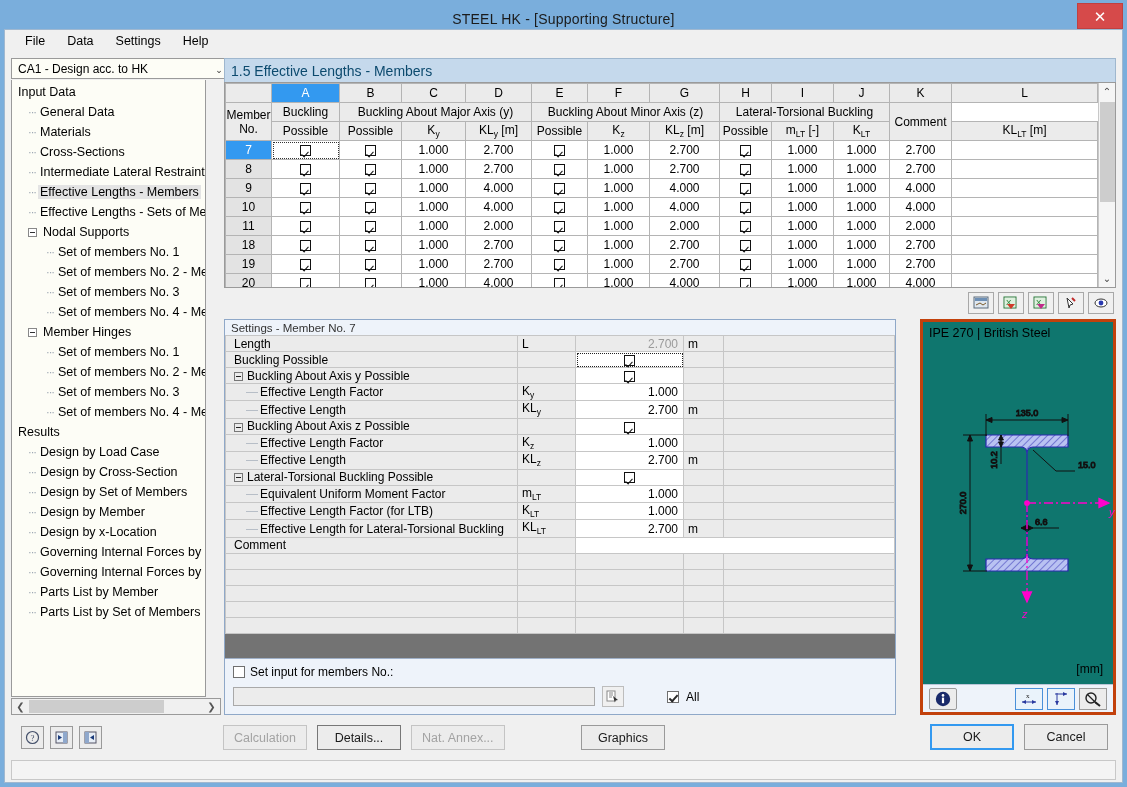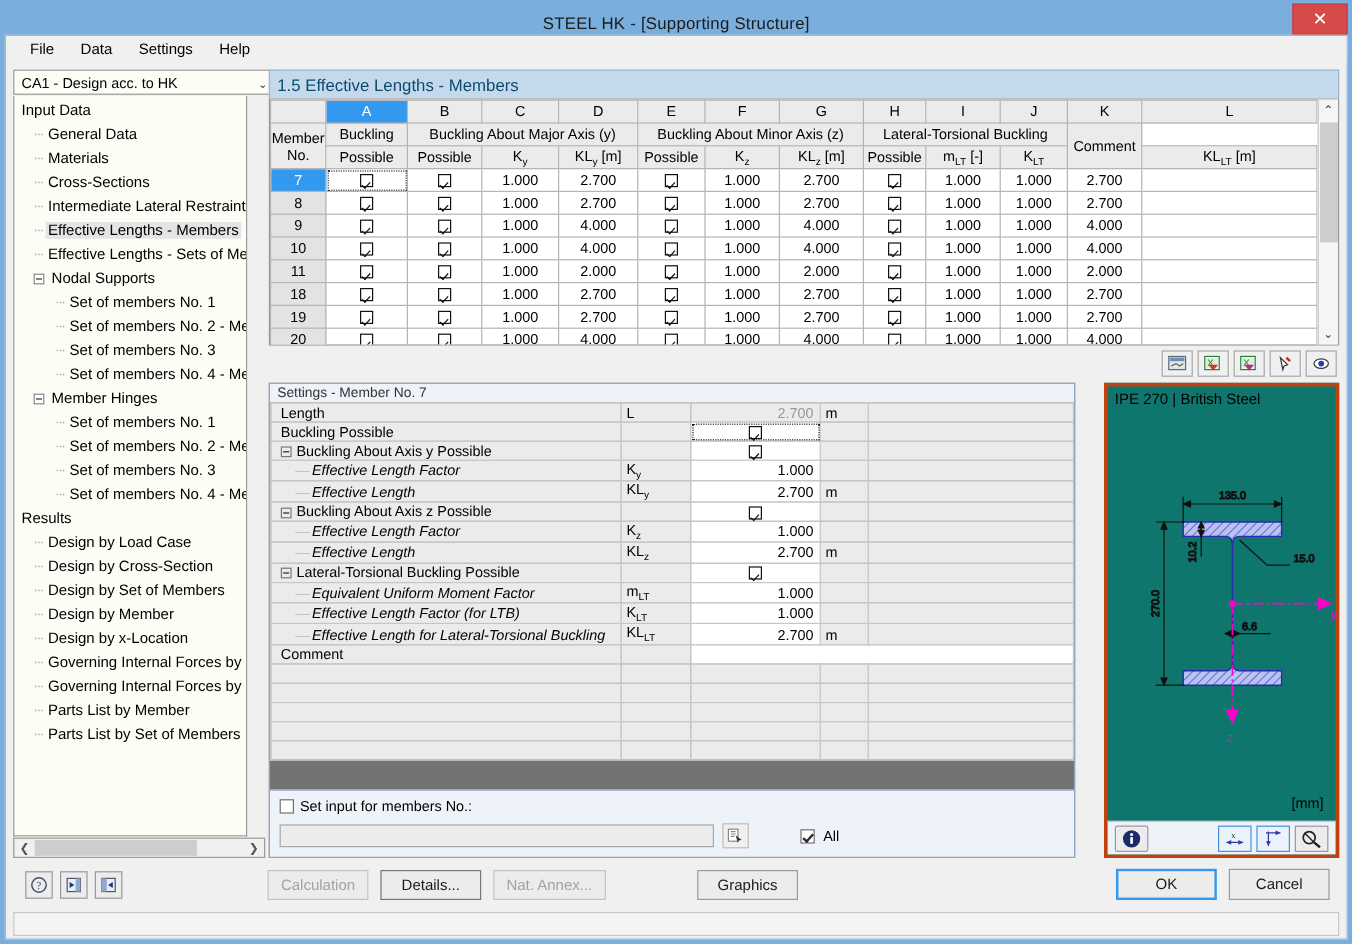--- a/index.html
+++ b/index.html
@@ -139,21 +139,21 @@
   }
   #settings-title {
     height:15px; font-size:11.5px; color:#333; padding-left:6px;
     background:#eef3fa; display:flex; align-items:center;
   }
   table.props { border-collapse:collapse; table-layout:fixed; width:100%; font-size:12px; }
   table.props td {
     border:1px solid #c6c6c6; height:16px; padding:0 4px; background:#ebebeb; white-space:nowrap;
   }
   table.props td.desc { padding-left:8px; }
-  table.props td.desc.ind1 { padding-left:20px;font-style:italic; }
+  table.props td.desc.ind1 { padding-left:20px; }
   table.props td.sym { width:58px; }
   table.props td.val { width:108px; text-align:right; background:#fff; padding-right:5px; }
   table.props td.val.grey { background:#ebebeb; color:#9a9a9a; }
   table.props td.unit { width:40px; background:#ebebeb; text-align:left; padding-left:4px; }
   table.props td.xtra { background:#ebebeb; }
   table.props td.val.ctr { text-align:center; }
   table.props td.cs { background:#ebebeb; color:#9a9a9a; text-align:left; padding-left:6px;}
   table.props td.focus { outline:1px dotted #222; outline-offset:-2px; }
   table.props td.white { background:#fff; }
   .minus {

